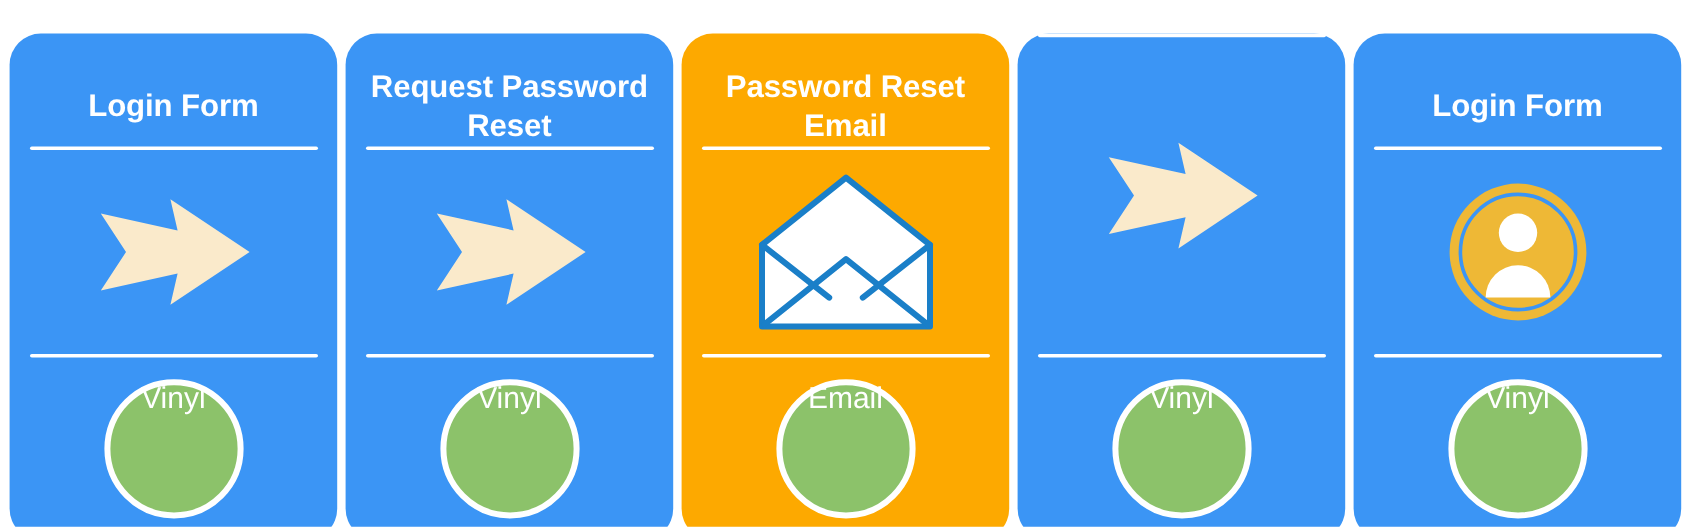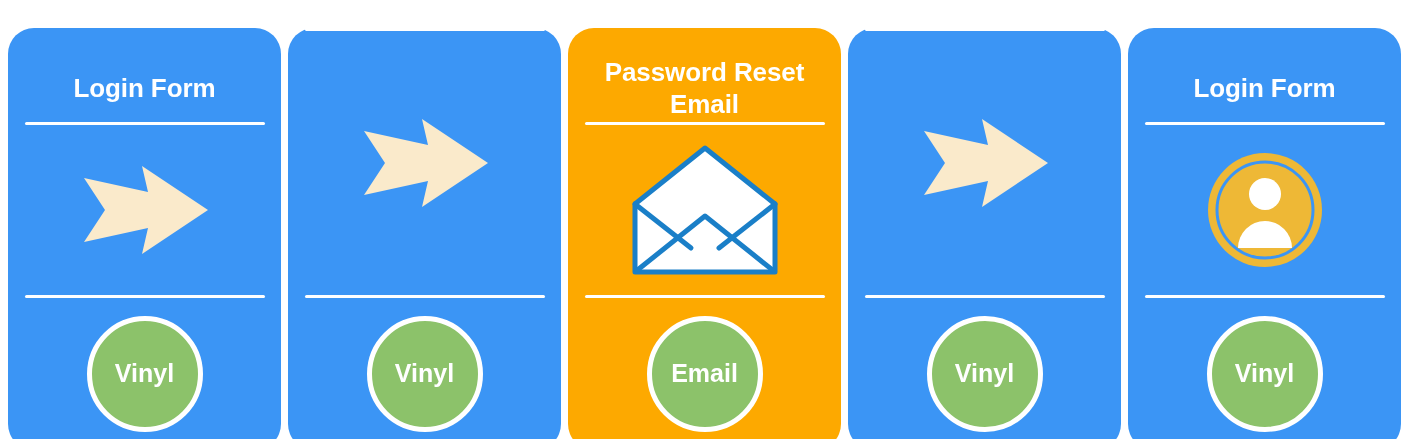--- a/index.html
+++ b/index.html
@@ -76,25 +76,25 @@
     flex: 0 0 auto;
   }
   .pill {
     width: 116px;
     height: 116px;
     border-radius: 50%;
     background: #8cc26a;
     border: 5px solid #ffffff;
     box-sizing: border-box;
     display: flex;
-    align-items: center;
+    align-items: flex-start;
     justify-content: center;
     color: #ffffff;
     font-size: 25px;
-    font-weight: 700;
+    font-weight: 400;
     line-height: 1;
   }
   .pill span { display: block; margin-top: -1px; }
 
   
   .icon-arrow   { width: 130px; height: 92px; display: block; }
   .icon-envelope{ width: 152px; height: 132px; display: block; }
   .icon-user    { width: 122px; height: 122px; display: block; }
 </style>
 </head>
@@ -112,20 +112,21 @@
     </div>
     <div class="divider bottom"></div>
     <div class="footer-area">
       <div class="pill">
         <span>Vinyl</span>
       </div>
     </div>
   </div>
 
   <div class="card blue">
+    <div class="card-title">Request Password Reset</div>
     <div class="divider top"></div>
     <div class="icon-area">
       <svg class="icon-arrow" viewBox="0 0 130 92" aria-hidden="true">
         <polygon points="62,2 128,46 62,90 68,64 4,78 25,46 4,14 68,28" fill="#faeacb"></polygon>
       </svg>
     </div>
     <div class="divider bottom"></div>
     <div class="footer-area">
       <div class="pill">
         <span>Vinyl</span>

